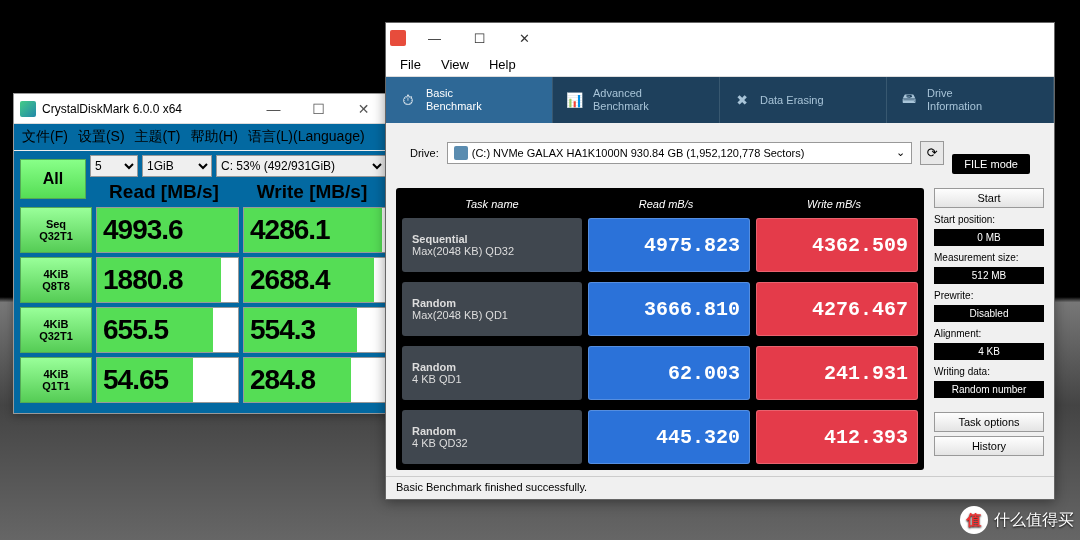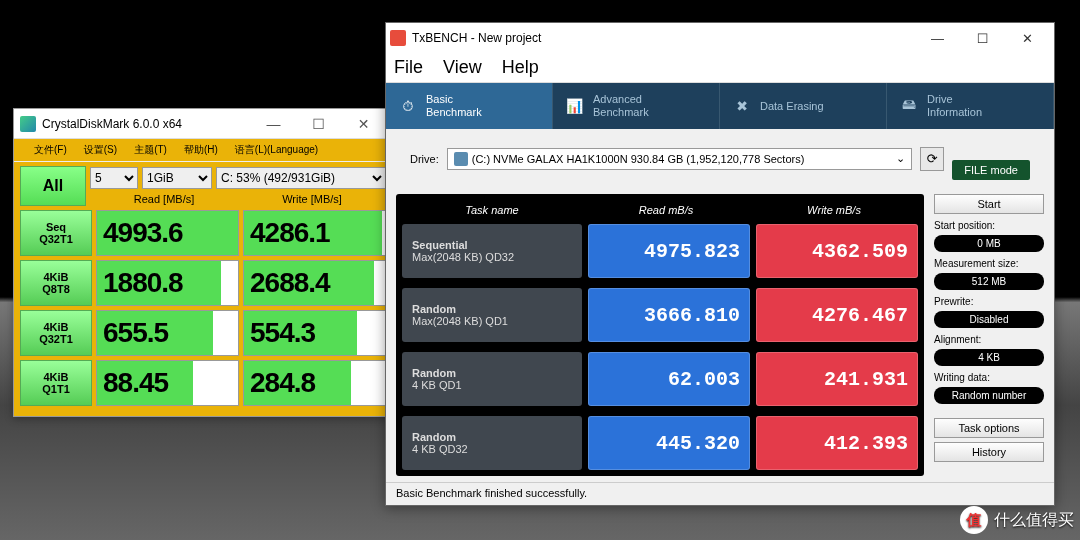--- a/index.html
+++ b/index.html
@@ -1,68 +1,68 @@
 <!DOCTYPE html>
 <html><head>
 <meta charset="utf-8">
 <style>
   * { box-sizing: border-box; margin: 0; padding: 0; font-family: "Segoe UI", Tahoma, sans-serif; }
   body { width: 1080px; height: 540px; background: #333; overflow: hidden; position: relative; }
   .desktop { position: absolute; inset: 0; background: linear-gradient(180deg,#000 0%,#000 55%,#777 56%,#444 75%,#666 100%); }
 
   
-  .cdm { position: absolute; left: 13px; top: 108px; width: 380px; background:#eab308; border:1px solid #999; box-shadow: 0 2px 8px rgba(0,0,0,0.3); }
+  .cdm { position: absolute; left: 13px; top: 93px; width: 380px; background:#0369a1; border:1px solid #999; box-shadow: 0 2px 8px rgba(0,0,0,0.3); }
   .cdm-titlebar { height: 30px; display:flex; align-items:center; padding:0 6px; background:#fff; border-bottom:1px solid #ddd; font-size:12px; }
   .cdm-titlebar .ico { width:16px; height:16px; background:linear-gradient(135deg,#4c8,#28a); margin-right:6px; border-radius:2px; }
   .cdm-titlebar .title { flex:1; }
   .cdm-titlebar .wbtn { width:45px; height:28px; display:flex; align-items:center; justify-content:center; color:#555; font-size:14px; }
-  .cdm-menu { display:flex; gap:9px; padding:2px 16px; font-size:10px; border-bottom:1px solid #eee; }
+  .cdm-menu { display:flex; gap:2px; padding:2px 4px; font-size:14px; border-bottom:1px solid #eee; }
   .cdm-menu span { padding:2px 4px; }
   .cdm-body { padding:4px 6px 10px 6px; }
   .cdm-row1 { display:flex; align-items:center; gap:4px; margin-bottom:0; }
   .cdm-all { width:66px; height:40px; background:linear-gradient(#8f8,#5d5); border:1px solid #5a5; display:flex; align-items:center; justify-content:center; font-weight:bold; font-size:16px; }
   .cdm-selects { flex:1; display:flex; gap:4px; }
   .cdm-selects select { border:1px solid #999; font-size:12px; height:22px; }
-  .cdm-headers { display:flex; font-size:11px; font-weight:400;align-items:flex-end; }
+  .cdm-headers { display:flex; font-size:19px; font-weight:700;align-items:flex-end; }
   .cdm-headers .h { flex:1; text-align:center; }
   .cdm-grid { display:grid; grid-template-columns:72px 1fr 1fr; gap:4px 4px; margin-top:4px; }
   .cdm-btn { height:46px; background:linear-gradient(#9f9,#5c5); border:1px solid #5a5; display:flex; flex-direction:column; align-items:center; justify-content:center; font-size:11px; font-weight:bold; line-height:1.1; }
   .cdm-val { height:46px; border:1px solid #999; background:linear-gradient(90deg,#5d5 var(--fill,80%),#fff var(--fill,80%)); display:flex; align-items:center; justify-content:flex-start; padding-left:6px; font-size:28px; font-weight:700; font-family:Arial,Helvetica,sans-serif; letter-spacing:-1px; }
 
   
   .txb { position:absolute; left:385px; top:22px; width:670px; background:#f0f0f0; border:1px solid #666; box-shadow:0 2px 12px rgba(0,0,0,0.4); }
   .txb-titlebar { height:30px; display:flex; align-items:center; padding:0 4px; background:#fff; font-size:12px; }
   .txb-titlebar .ico { width:16px; height:16px; background:#e74c3c; margin-right:6px; border-radius:2px; }
   .txb-titlebar .title { flex:1; }
   .txb-titlebar .wbtn { width:45px; height:28px; display:flex; align-items:center; justify-content:center; color:#333; font-size:13px; }
-  .txb-menu { display:flex; gap:4px; padding:2px 0; font-size:18px; background:#fff; border-bottom:1px solid #ddd; }
+  .txb-menu { display:flex; gap:4px; padding:2px 6px; font-size:13px; background:#fff; border-bottom:1px solid #ddd; }
   .txb-menu span { padding:2px 8px; }
   .txb-tabs { display:flex; background:#1e405c; }
   .txb-tab { flex:1; display:flex; gap:8px; align-items:center; padding:10px 12px; color:#a8c4d8; font-size:11px; border-right:1px solid #385870; cursor:pointer; }
   .txb-tab.active { background:#2e6896; color:#fff; }
   .txb-tab .tabico { width:20px; height:20px; display:flex; align-items:center; justify-content:center; font-size:14px; }
   .txb-tab .tabtxt { line-height:1.2; }
   .txb-driverow { display:flex; align-items:center; gap:8px; padding:8px 24px; font-size:11px; background:#f0f0f0; }
   .txb-driverow .driveval { flex:1; border:1px solid #999; background:#fff; padding:3px 6px; display:flex; align-items:center; gap:4px; }
   .txb-driverow .hdd { width:14px; height:14px; background:#5a8cb0; border-radius:2px; }
   .txb-refresh { width:24px; height:24px; border:1px solid #999; background:#e8e8e8; display:flex; align-items:center; justify-content:center; font-size:13px; }
-  .txb-filemode { background:#14532d; color:#fff; padding:4px 12px; font-size:11px; border-radius:2px;margin-top:23px; }
+  .txb-filemode { background:#000000; color:#fff; padding:4px 12px; font-size:11px; border-radius:2px;margin-top:23px; }
   .txb-main { display:flex; padding:6px 10px 6px 10px; gap:10px; background:#f0f0f0; }
   .txb-table { flex:1; background:#000; border-radius:3px; padding:6px; }
   .txb-thead { display:grid; grid-template-columns:180px 1fr 1fr; color:#fff; font-size:11px; font-style:italic; text-align:center; padding:4px 0 8px 0; }
   .txb-rows { display:flex; flex-direction:column; gap:10px; }
   .txb-row { display:grid; grid-template-columns:180px 1fr 1fr; gap:6px; align-items:stretch; height:54px; }
   .txb-task { background:#40474f; color:#ddd; border-radius:3px; display:flex; flex-direction:column; justify-content:center; padding:0 10px; font-size:11px; }
   .txb-task b { font-weight:bold; }
   .txb-read { background:#2b72d9; border-radius:3px; display:flex; align-items:center; justify-content:flex-end; padding:0 10px; color:#fff; font-family:"Courier New",monospace; font-size:20px; font-weight:bold; box-shadow:inset 0 0 0 1px rgba(255,255,255,0.2); }
   .txb-write { background:#e43b4a; border-radius:3px; display:flex; align-items:center; justify-content:flex-end; padding:0 10px; color:#fff; font-family:"Courier New",monospace; font-size:20px; font-weight:bold; box-shadow:inset 0 0 0 1px rgba(255,255,255,0.2); }
   .txb-side { width:110px; display:flex; flex-direction:column; gap:4px; font-size:10px; }
   .txb-sidebtn { border:1px solid #999; background:linear-gradient(#fefefe,#e4e4e4); padding:3px 12px; text-align:center; font-size:11px; }
   .txb-sidelbl { font-size:10px; color:#000; margin-top:2px; }
-  .txb-blackval { background:#000; color:#fff; text-align:center; padding:3px 0; border-radius:8px; font-size:10px; }
+  .txb-blackval { background:#000; color:#fff; text-align:center; padding:3px 0; border-radius:0; font-size:10px; }
   .txb-status { padding:4px 10px 6px 10px; font-size:11px; background:#f0f0f0; border-top:1px solid #ccc; }
 
   
   .watermark { position:absolute; right:6px; bottom:6px; display:flex; align-items:center; gap:6px; color:#fff; font-size:16px; font-weight:500; text-shadow:0 1px 2px #000; }
   .watermark .badge { width:28px; height:28px; border-radius:50%; background:#fff; color:#e33; display:flex; align-items:center; justify-content:center; font-size:15px; font-weight:bold; }
 </style>
 </head>
 <body>
 
 <div class="desktop"></div>
@@ -116,30 +116,29 @@
           <span>4KiB</span>
           <span>Q32T1</span>
         </div>
       <div class="cdm-val" style="--fill:82%">655.5</div>
       <div class="cdm-val" style="--fill:80%">554.3</div>
 
       <div class="cdm-btn">
           <span>4KiB</span>
           <span>Q1T1</span>
         </div>
-      <div class="cdm-val" style="--fill:68%">88.45</div>
+      <div class="cdm-val" style="--fill:68%">54.65</div>
       <div class="cdm-val" style="--fill:76%">284.8</div>
     </div>
   </div>
 </div>
 
 <div class="txb">
   <div class="txb-titlebar">
     <div class="ico"></div>
-    <div class="title">TxBENCH - New project</div>
     <div class="wbtn">—</div>
     <div class="wbtn">☐</div>
     <div class="wbtn">✕</div>
   </div>
   <div class="txb-menu">
     <span>File</span>
     <span>View</span>
     <span>Help</span>
   </div>
   <div class="txb-tabs">

